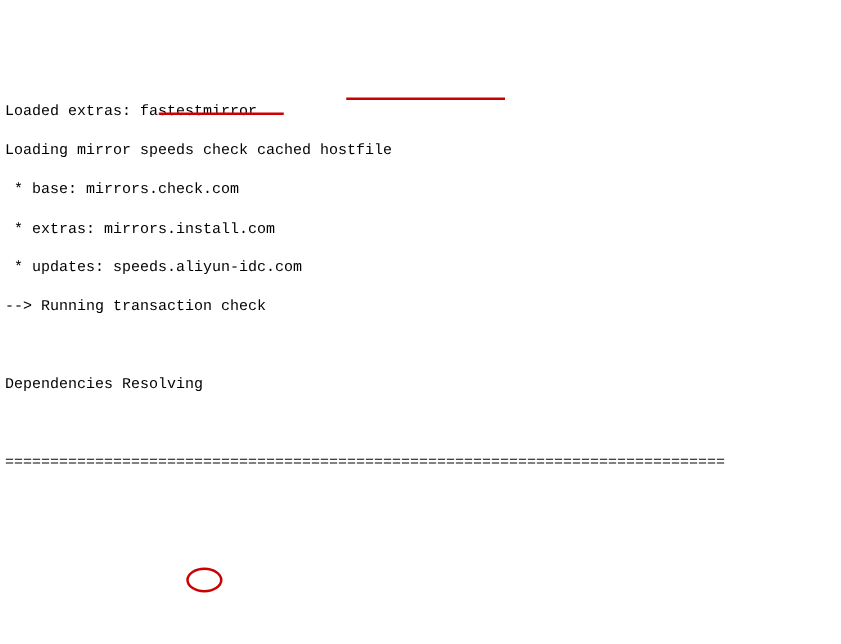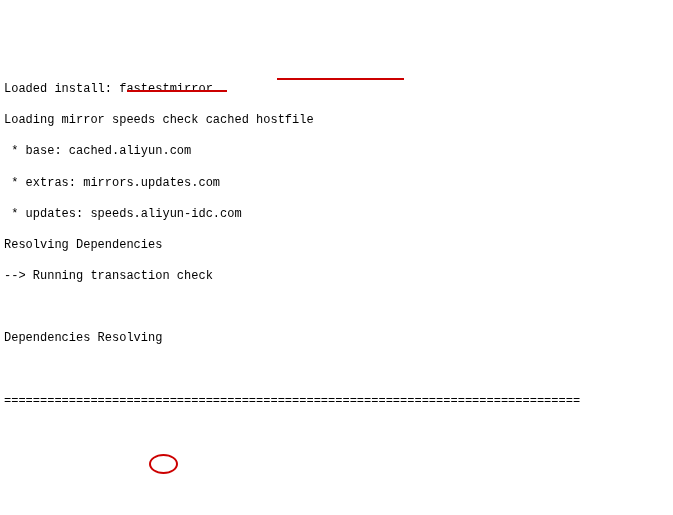--- a/index.html
+++ b/index.html
@@ -40,26 +40,25 @@
     .container {
       position: relative;
     }
   </style>
 </head>
 <body>
 
 
 
 <div class="container">
-<span class="line">Loaded install: fastestmirror</span>
+<span class="line">Loaded extras: fastestmirror</span>
 <span class="line">Loading mirror speeds check cached hostfile</span>
-<span class="line"> * base: cached.aliyun.com</span>
-<span class="line"> * extras: mirrors.updates.com</span>
+<span class="line"> * base: mirrors.check.com</span>
+<span class="line"> * extras: mirrors.install.com</span>
 <span class="line"> * updates: speeds.aliyun-idc.com</span>
-<span class="line">Resolving Dependencies</span>
 <span class="line">--&gt; Running transaction check</span>
 <span class="line"> </span>
 <span class="line">Dependencies Resolving</span>
 <span class="line"> </span>
 <span class="line">================================================================================</span>
 
 
 
 
 

